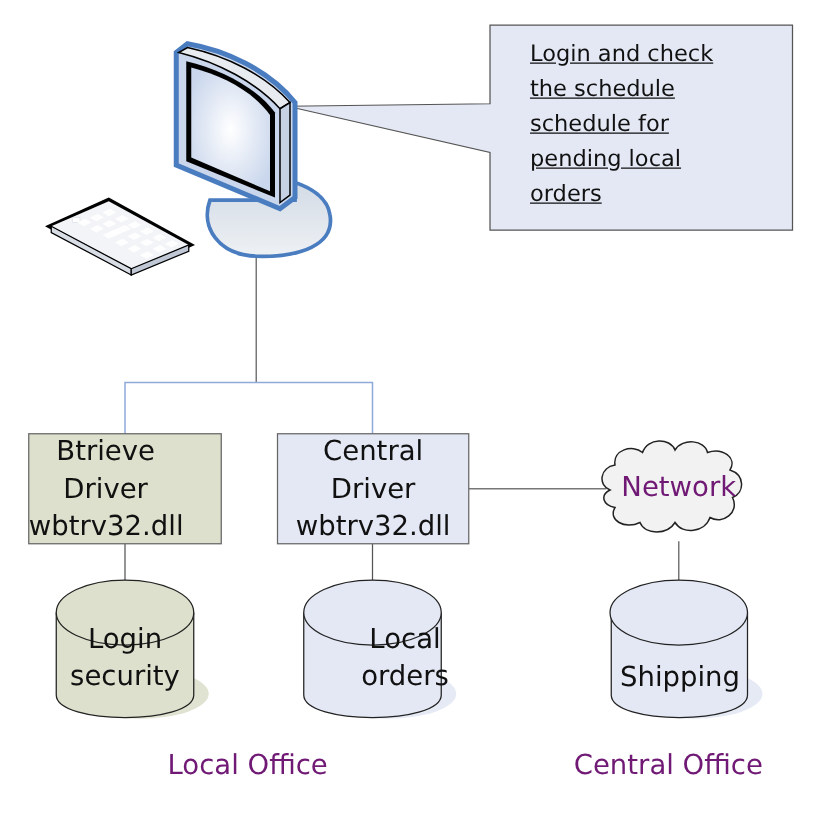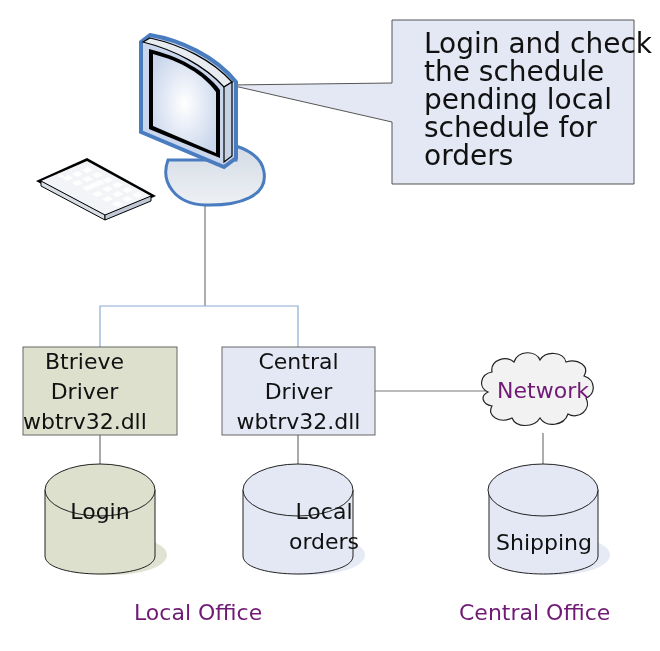--- a/index.html
+++ b/index.html
@@ -1,20 +1,20 @@
 <!DOCTYPE html>
 <html><head>
 <meta charset="utf-8">
 <style>
   html, body { margin:0; padding:0; background:#ffffff; }
   body { width:660px; height:651px; position:relative; overflow:hidden;
          font-family:"DejaVu Sans", sans-serif; color:#111; }
   svg.diagram { position:absolute; left:0; top:0; }
   .callout-text { position:absolute; left:424px; top:30px; width:230px;
-         font-size:28px; line-height:28px; color:#111; }
+         font-size:18px; line-height:28px; color:#111;text-decoration:underline; }
   .callout-text div { white-space:nowrap; }
   .label { position:absolute; font-size:22px; color:#701a75; white-space:nowrap; }
   .box-text { position:absolute; font-size:22px; line-height:30px; text-align:center; color:#111; }
 </style>
 </head>
 <body>
 
 <svg class="diagram" width="660" height="651" viewBox="0 0 660 651">
   <defs>
     <radialGradient id="screenGrad" cx="50%" cy="50%" r="60%">
@@ -104,40 +104,41 @@
   <g>
     <ellipse cx="555" cy="555" rx="55" ry="20" fill="#e3e8f4" opacity="0.9"></ellipse>
     <path d="M489,490 L489,556 C489,580 598,580 598,556 L598,490" fill="#e3e8f4" stroke="#222" stroke-width="1"></path>
     <ellipse cx="543" cy="490" rx="55" ry="26" fill="#e3e8f4" stroke="#222" stroke-width="1"></ellipse>
   </g>
 </svg>
 
 <div class="callout-text">
   <div>Login and check</div>
   <div>the schedule</div>
+  <div>schedule for</div>
   <div>pending local</div>
-  <div>schedule for</div>
   <div>orders</div>
 </div>
 
 <div class="box-text" style="left:23px; top:347px; width:123px;">
   <div>Btrieve</div>
   <div>Driver</div>
   <div>wbtrv32.dll</div>
 </div>
 <div class="box-text" style="left:222px; top:347px; width:153px;">
   <div>Central</div>
   <div>Driver</div>
   <div>wbtrv32.dll</div>
 </div>
 
 <div class="label" style="left:495px; top:378px; width:96px; text-align:center;">Network</div>
 
 <div class="box-text" style="left:45px; top:497px; width:110px; line-height:30px;">
   <div>Login</div>
+  <div>security</div>
 </div>
 <div class="box-text" style="left:243px; top:497px; width:116px; line-height:30px;margin-left:23px;">
   <div>Local</div>
   <div>orders</div>
 </div>
 <div class="box-text" style="left:485px; top:528px; width:118px;">
   <div>Shipping</div>
 </div>
 
 <div class="label" style="left:134px; top:600px;">Local Office</div>

